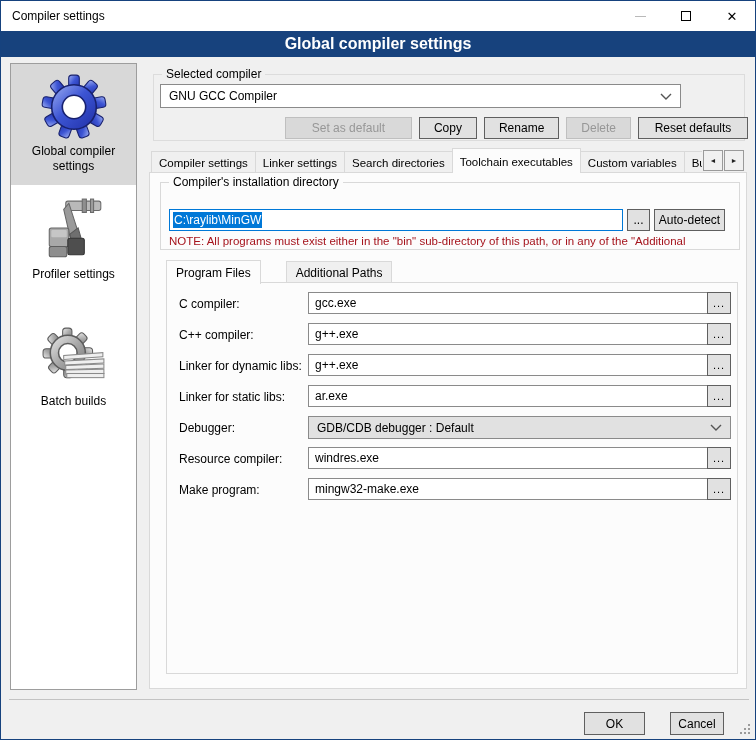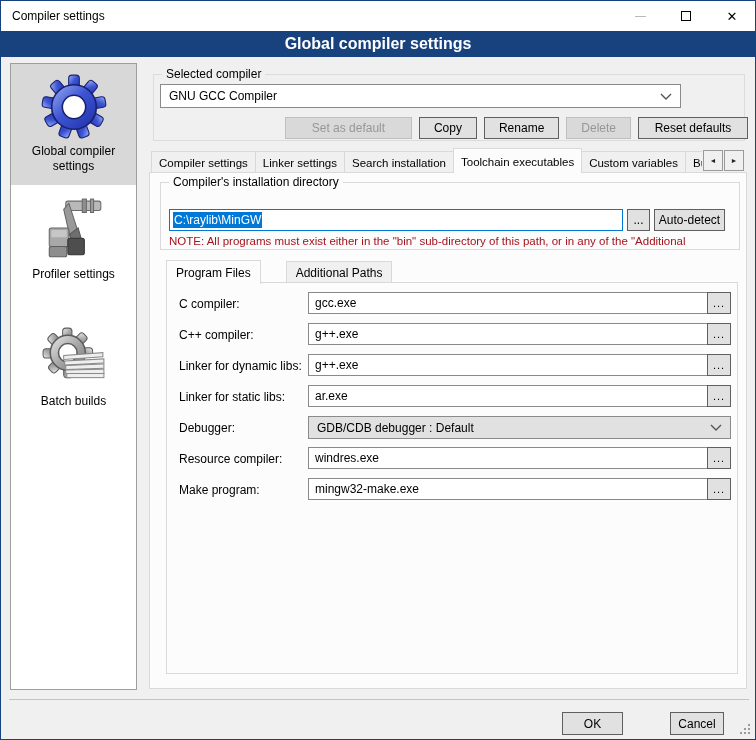--- a/index.html
+++ b/index.html
@@ -85,21 +85,21 @@
 
   .frow-label { position:absolute; left:12px; font-size:12px; }
   .frow-input { position:absolute; left:141px; width:405px; height:22px; background:#fff;
                 border:1px solid #8a8a8a; display:flex; align-items:center; padding:0 6px; }
   .frow-browse { position:absolute; left:540px; width:24px; height:22px; font-size:11px; letter-spacing:1px; }
   .frow-select { position:absolute; left:141px; width:423px; height:23px; background:#e1e1e1;
                  border:1px solid #8a8a8a; display:flex; align-items:center; padding:0 8px; }
 
   
   .footer-divider { position:absolute; left:8px; top:698px; width:740px; border-top:1px solid #c3c3c3; }
-  #btn-ok { position:absolute; left:561px; top:711px; width:61px; height:23px; }
+  #btn-ok { position:absolute; left:583px; top:711px; width:61px; height:23px; }
   #btn-cancel { position:absolute; left:669px; top:711px; width:54px; height:23px; }
   .grip { position:absolute; right:4px; bottom:4px; width:12px; height:12px; }
   .grip i { position:absolute; left:1px; top:1px; width:2px; height:2px;
             box-shadow: 8px 0 0 #9a9a9a, 4px 4px 0 #9a9a9a, 8px 4px 0 #9a9a9a,
                         0 8px 0 #9a9a9a, 4px 8px 0 #9a9a9a, 8px 8px 0 #9a9a9a; }
 </style>
 </head>
 <body>
 
 <div id="window">
@@ -219,21 +219,21 @@
       <div class="btn">Copy</div>
       <div class="btn">Rename</div>
       <div class="btn disabled">Delete</div>
       <div class="btn" id="btn-reset-defaults">Reset defaults</div>
     </div>
   </div>
 
   <div class="tabstrip">
     <div class="tab">Compiler settings</div>
     <div class="tab">Linker settings</div>
-    <div class="tab">Search installation</div>
+    <div class="tab">Search directories</div>
     <div class="tab active">Toolchain executables</div>
     <div class="tab">Custom variables</div>
     <div class="tab">Builc</div>
   </div>
   <div class="tab-arrows">
     <div class="tab-arrow">◄</div>
     <div class="tab-arrow">►</div>
   </div>
 
   <div class="page">

